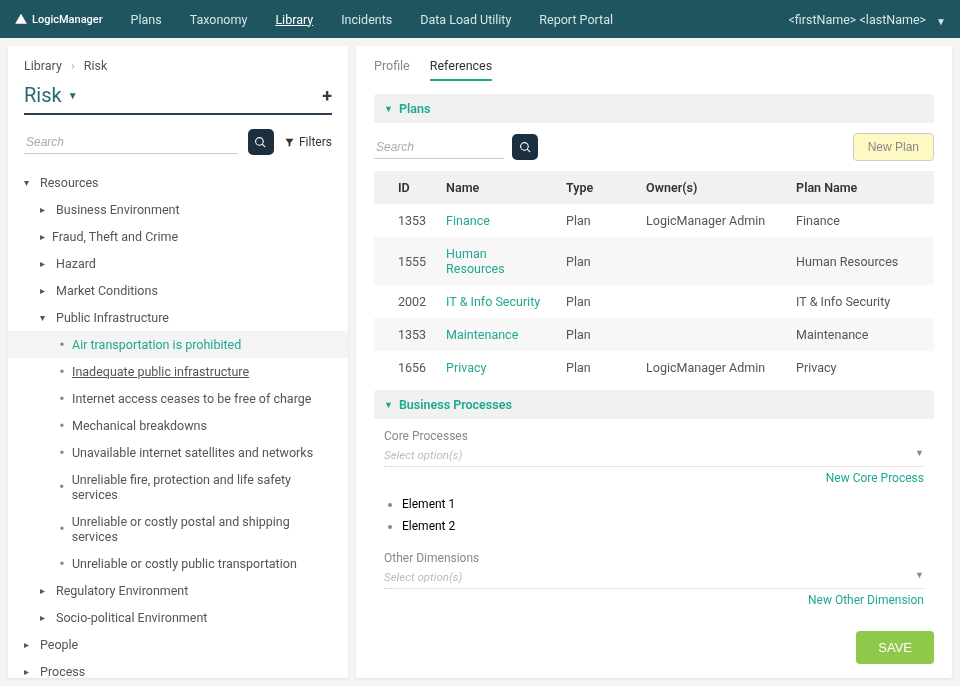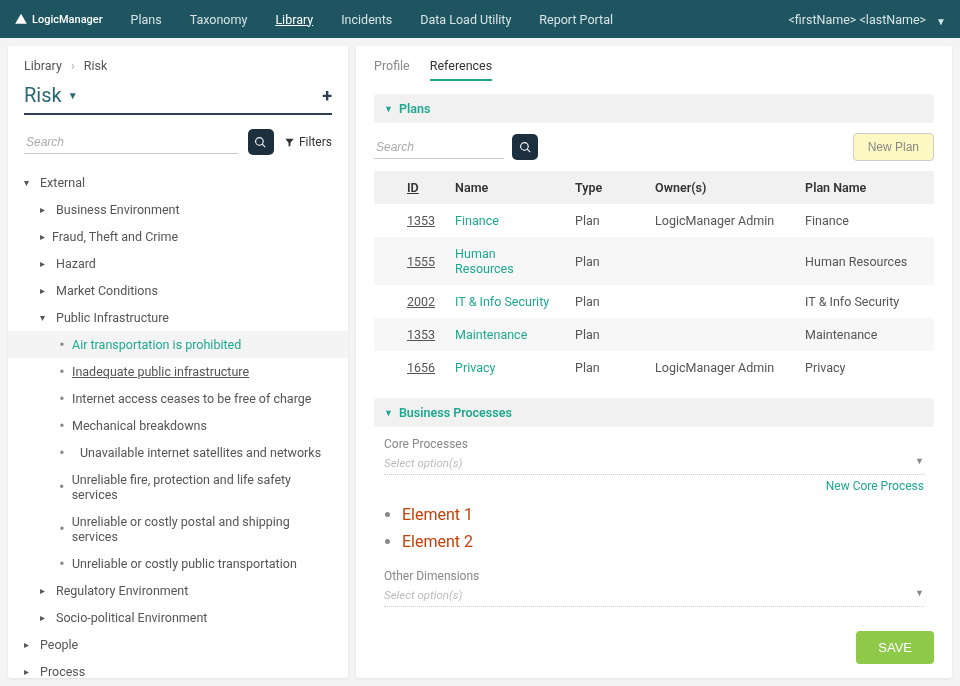--- a/index.html
+++ b/index.html
@@ -235,21 +235,21 @@
 .tbl thead th {
   background: #f1f1f1;
   text-align: left;
   font-weight: 600;
   color: #333;
   padding: 9px 10px;
 }
 .tbl tbody td { padding: 9px 10px; color: #555; }
 .tbl tbody tr:nth-child(even) td { background: #f7f7f7; }
 .tbl .link { color: #1fa890; cursor: pointer; }
-.tbl th:nth-child(1), .tbl td:nth-child(1) { width: 50px; padding-left: 33px; text-decoration: underline; }
+.tbl th:nth-child(1), .tbl td:nth-child(1) { width: 50px; padding-left: 24px; }
 .tbl th:nth-child(2), .tbl td:nth-child(2) { width: 120px; }
 .tbl th:nth-child(3), .tbl td:nth-child(3) { width: 80px; }
 .tbl th:nth-child(4), .tbl td:nth-child(4) { width: 150px; }
 
 .sub-label {
   font-size: 12px;
   color: #888;
   margin-bottom: 2px;
 }
 .select-fake {
@@ -264,22 +264,22 @@
 }
 .action-link {
   text-align: right;
   font-size: 12px;
   color: #1fa890;
   margin-top: 4px;
   cursor: pointer;
 }
 .elem-list { margin: 8px 0 14px 0; padding-left: 18px; }
 .elem-list li {
-  font-size: 16px;
-  color: #c2410c;
+  font-size: 12px;
+  color: #000000;
   padding: 4px 0;
   cursor: pointer;
 }
 .elem-list li::marker { color: #888; }
 
 .save-row {
   display: flex;
   justify-content: flex-end;
   margin-top: 24px;
 }
@@ -346,21 +346,21 @@
         <div class="filters">
           <svg width="11" height="11" viewBox="0 0 24 24">
               <path fill="#333" d="M3 4h18l-7 9v6l-4 2v-8z"></path>
             </svg>
           <span>Filters</span>
         </div>
       </div>
       <div class="tree" id="tree">
           <div class="tree-item tree-lvl-0">
             <span class="tree-caret">▾</span>
-            <span style="margin-left: 4px;">External</span>
+            <span style="margin-left: 4px;">Resources</span>
           </div>
           <div class="tree-item tree-lvl-1">
             <span class="tree-caret">▸</span>
             <span style="margin-left: 4px;">Business Environment</span>
           </div>
           <div class="tree-item tree-lvl-1">
             <span class="tree-caret">▸</span>
             <span style="">Fraud, Theft and Crime</span>
           </div>
           <div class="tree-item tree-lvl-1">
@@ -386,21 +386,21 @@
           <div class="tree-item tree-lvl-2">
             <span class="tree-bullet">•</span>
             <span style="margin-left: 4px;">Internet access ceases to be free of charge</span>
           </div>
           <div class="tree-item tree-lvl-2">
             <span class="tree-bullet">•</span>
             <span style="margin-left: 4px;">Mechanical breakdowns</span>
           </div>
           <div class="tree-item tree-lvl-2">
             <span class="tree-bullet">•</span>
-            <span style="margin-left: 12px;">Unavailable internet satellites and networks</span>
+            <span style="margin-left: 4px;">Unavailable internet satellites and networks</span>
           </div>
           <div class="tree-item tree-lvl-2">
             <span class="tree-bullet">•</span>
             <span style="margin-left: 4px;">Unreliable fire, protection and life safety services</span>
           </div>
           <div class="tree-item tree-lvl-2">
             <span class="tree-bullet">•</span>
             <span style="margin-left: 4px;">Unreliable or costly postal and shipping services</span>
           </div>
           <div class="tree-item tree-lvl-2">
@@ -515,20 +515,21 @@
         <ul class="elem-list" id="elem-list">
             <li>Element 1</li>
             <li>Element 2</li>
           </ul>
 
         <div class="sub-label">Other Dimensions</div>
         <div class="select-fake">
           <span>Select option(s)</span>
           <span style="font-size:9px;color:#888">▼</span>
         </div>
+        <div class="action-link">New Other Dimension</div>
       </div>
 
       <div class="save-row">
         <button class="btn-save">SAVE</button>
       </div>
     </div>
   </div>
 </div>
 
 </body></html>

